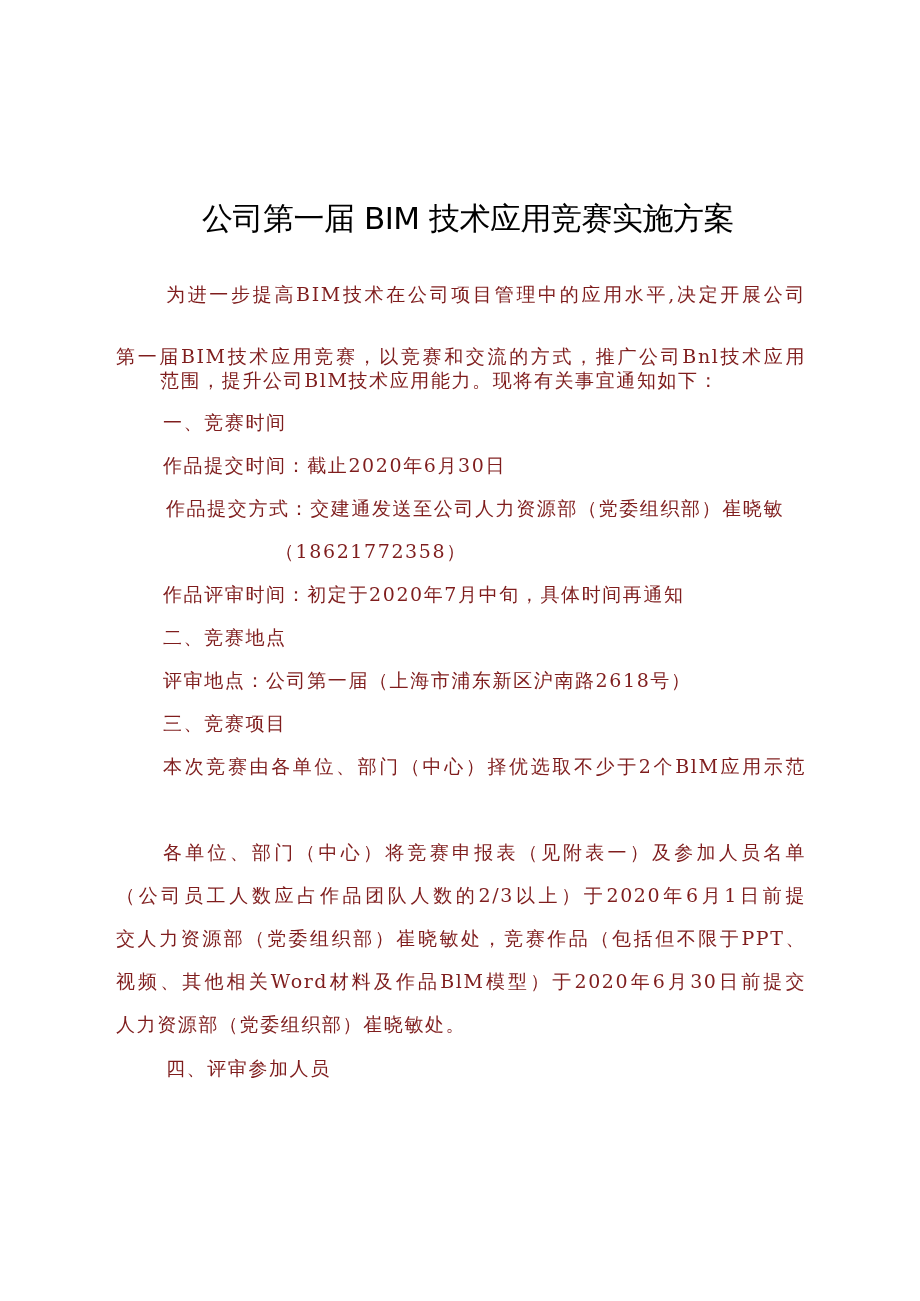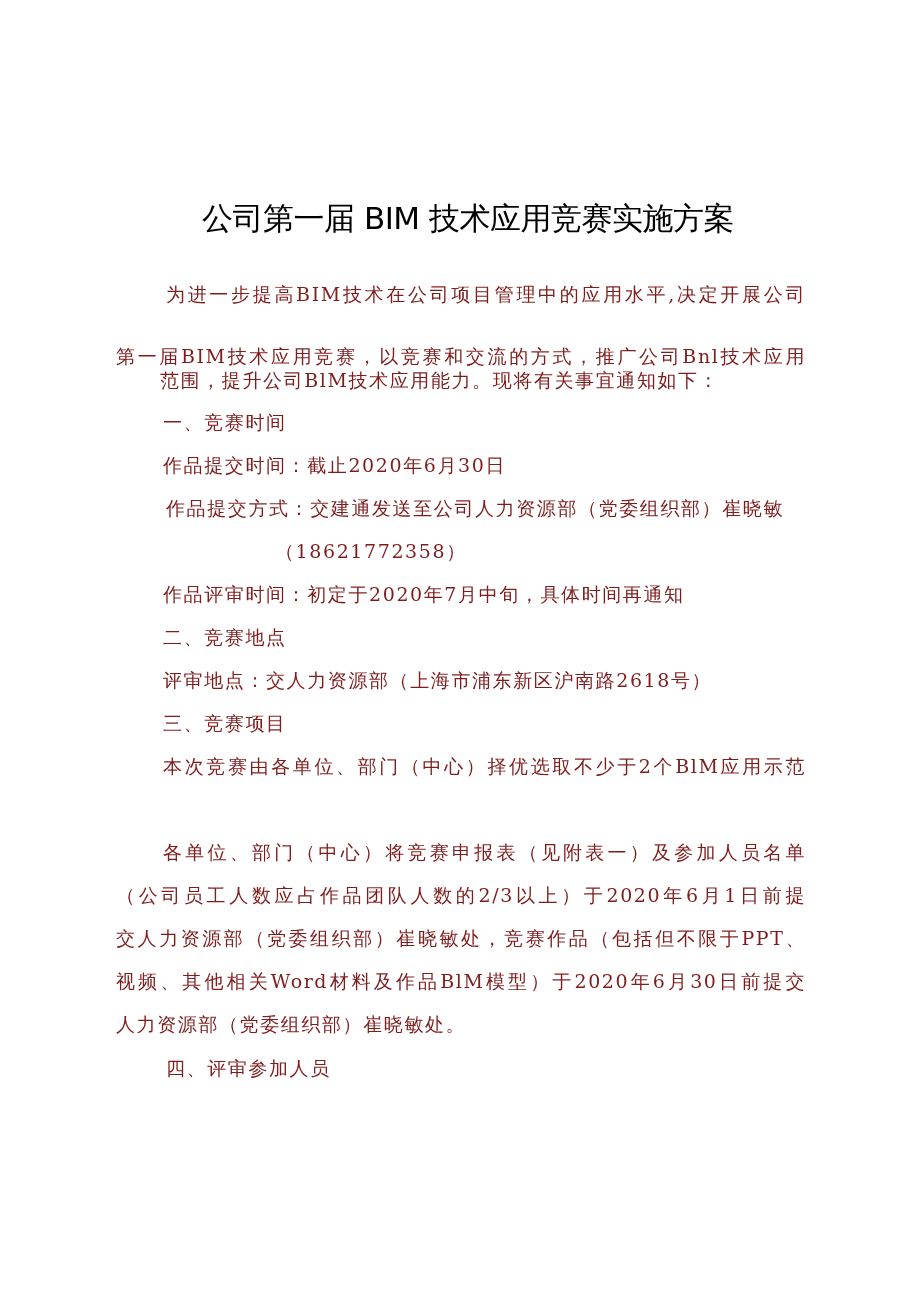--- a/index.html
+++ b/index.html
@@ -60,21 +60,21 @@
   <div class="line just" style="top:324px;margin-top:19px;">第一届BIM技术应用竞赛，以竞赛和交流的方式，推广公司Bnl技术应用</div>
   <div class="line" style="top:367px; left:116px;margin-left:44px;">范围，提升公司BlM技术应用能力。现将有关事宜通知如下：</div>
 
   <div class="line" style="top:409px; left:163px;">一、竞赛时间</div>
   <div class="line" style="top:452px; left:163px;">作品提交时间：截止2020年6月30日</div>
   <div class="line" style="top:495px; left:166px;">作品提交方式：交建通发送至公司人力资源部（党委组织部）崔晓敏</div>
   <div class="line" style="top:538px; left:275px;">（18621772358）</div>
   <div class="line" style="top:581px; left:163px;">作品评审时间：初定于2020年7月中旬，具体时间再通知</div>
 
   <div class="line" style="top:624px; left:163px;">二、竞赛地点</div>
-  <div class="line" style="top:667px; left:163px;">评审地点：交人力资源部（上海市浦东新区沪南路2618号）</div>
+  <div class="line" style="top:667px; left:163px;">评审地点：公司第一届（上海市浦东新区沪南路2618号）</div>
 
   <div class="line" style="top:710px; left:163px;">三、竞赛项目</div>
   <div class="line just" style="top:753px; padding-left:47px; width:643px;">本次竞赛由各单位、部门（中心）择优选取不少于2个BlM应用示范</div>
 
   <div class="line just" style="top:839px; padding-left:47px; width:643px;">各单位、部门（中心）将竞赛申报表（见附表一）及参加人员名单</div>
   <div class="line just" style="top:882px;">（公司员工人数应占作品团队人数的2/3以上）于2020年6月1日前提</div>
   <div class="line just" style="top:925px;">交人力资源部（党委组织部）崔晓敏处，竞赛作品（包括但不限于PPT、</div>
   <div class="line just" style="top:968px;">视频、其他相关Word材料及作品BlM模型）于2020年6月30日前提交</div>
   <div class="line" style="top:1011px; left:116px;">人力资源部（党委组织部）崔晓敏处。</div>
 

